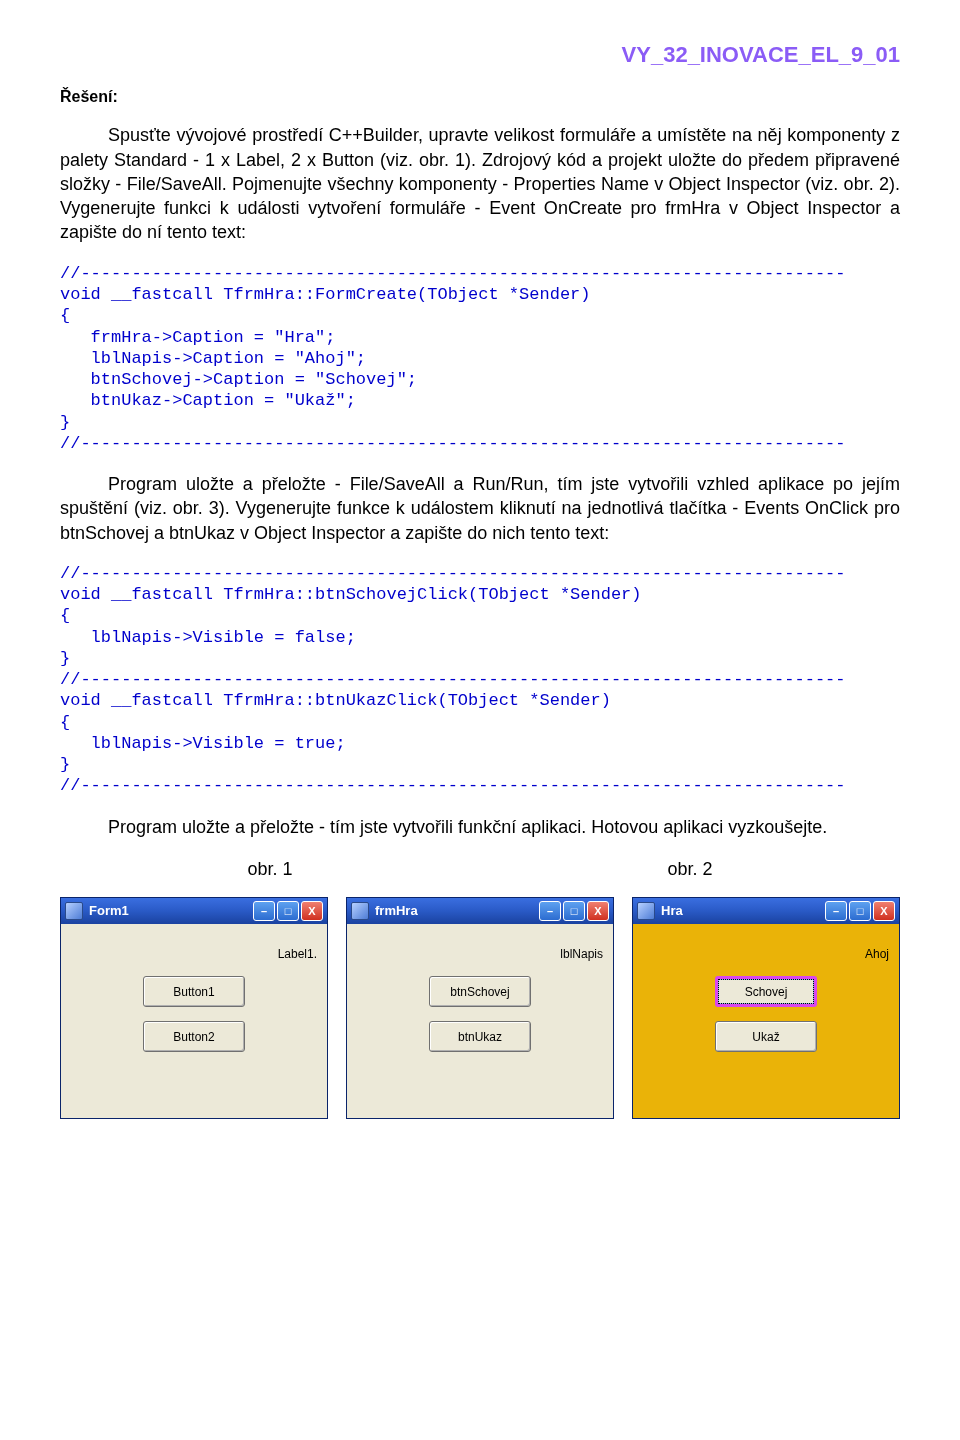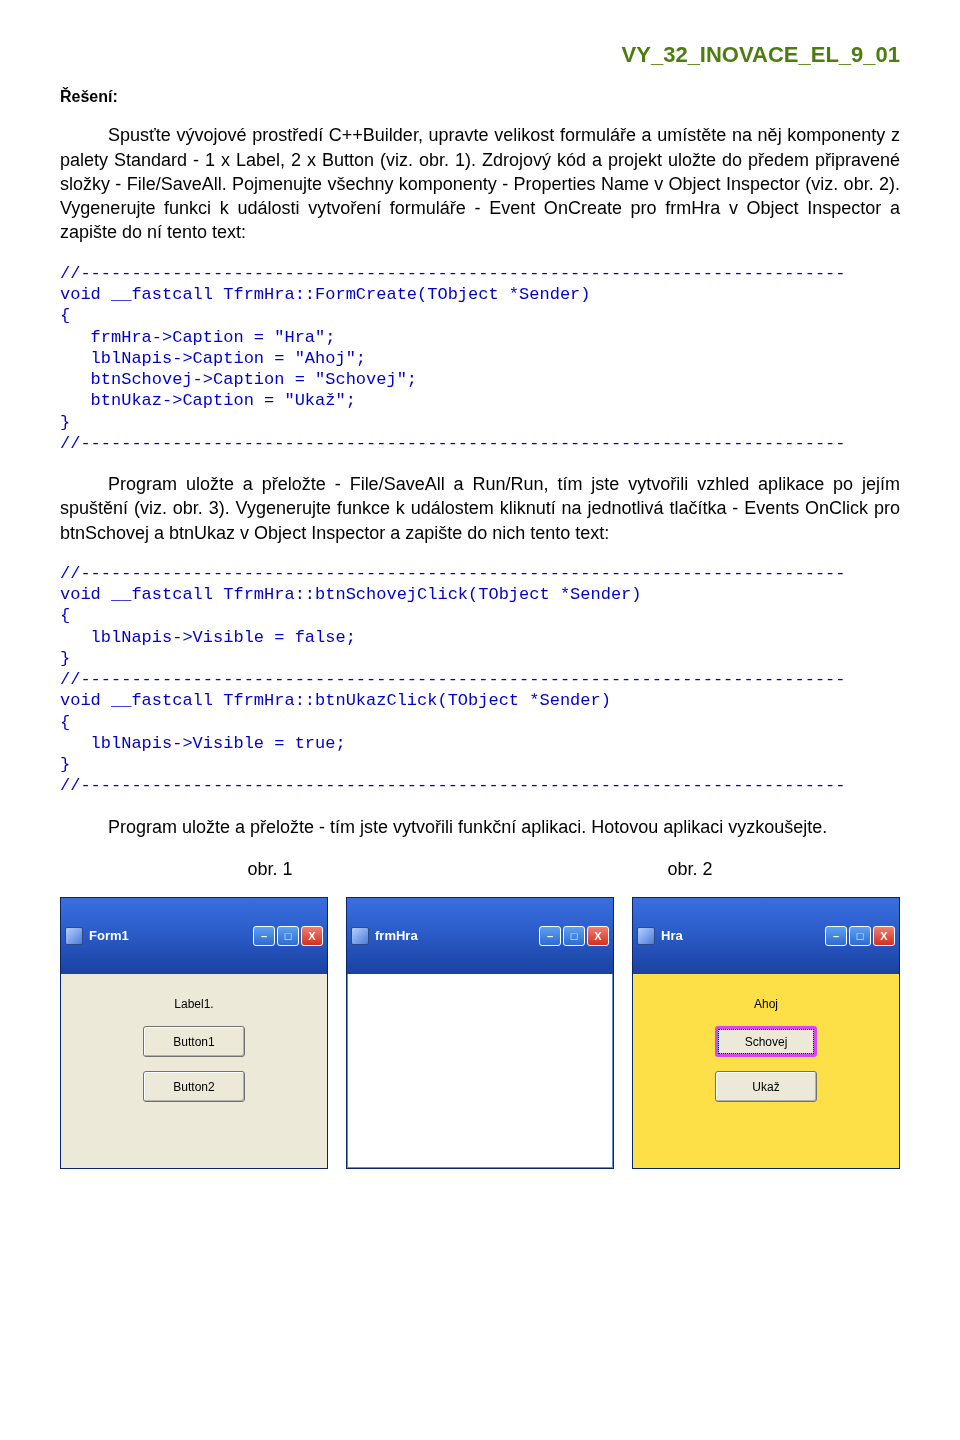--- a/index.html
+++ b/index.html
@@ -6,21 +6,21 @@
     font-family: Arial, Helvetica, sans-serif;
     background: #fff;
     margin: 0;
     padding: 40px 60px;
     color: #000;
     font-size: 18px;
     line-height: 1.35;
   }
   .header-code {
     text-align: right;
-    color: #4d7c0f;
+    color: #8b5cf6;
     font-weight: bold;
     font-size: 22px;
     margin-bottom: 10px;
   }
   .section-title {
     font-weight: bold;
     font-size: 16px;
     margin-bottom: 16px;
     margin-top: 16px;
   }
@@ -58,25 +58,25 @@
   }
   
   .win {
     width: 270px;
     border: 1px solid #0a246a;
     font-family: Tahoma, Arial, sans-serif;
     font-size: 12px;
     box-shadow: 0 0 0 1px #6a8cd4 inset;
   }
   .titlebar {
-    height: 44px;
+    height: 26px;
     background: linear-gradient(to bottom, #3a6ee0 0%, #2b5cc9 45%, #1a42a0 100%);
     display: flex;
     align-items: center;
-    padding: 16px 4px;
+    padding: 0 4px;
     color: #fff;
     font-weight: bold;
   }
   .titlebar .app-icon {
     width: 16px;
     height: 16px;
     background: linear-gradient(135deg,#b6d0ff,#4d7cd6);
     border: 1px solid #2a4a8a;
     margin-right: 6px;
     border-radius: 2px;
@@ -95,33 +95,33 @@
     font-weight: bold;
     color: #fff;
   }
   .tbtn.min, .tbtn.max {
     background: linear-gradient(to bottom,#5ea1f0,#2c6cd0);
   }
   .tbtn.close {
     background: linear-gradient(to bottom,#f08070,#d03020);
   }
   .client {
-    background: #fde047;
+    background: #eab308;
     min-height: 160px;
     padding: 18px 10px 16px 10px;
     position: relative;
   }
   .client.dotted {
     background-color: #ece9d8;
     background-image: radial-gradient(#888 0.7px, transparent 0.7px);
     background-size: 10px 10px;
     background-position: 4px 4px;
   }
   .lbl {
-    text-align: center;
+    text-align: right;
     font-size: 12px;
     margin: 4px 0 14px 0;
     color: #000;
   }
   .btn {
     display: block;
     margin: 0 auto 14px auto;
     width: 102px;
     height: 31px;
     background: #ece9d8;
@@ -205,20 +205,25 @@
   <div class="win">
     <div class="titlebar">
       <div class="app-icon"></div>
       <div class="ttext">frmHra</div>
       <div class="tbtns">
         <div class="tbtn min">–</div>
         <div class="tbtn max">□</div>
         <div class="tbtn close">X</div>
       </div>
     </div>
+    <div class="client dotted">
+      <div class="lbl">lblNapis</div>
+      <button class="btn">btnSchovej</button>
+      <button class="btn">btnUkaz</button>
+    </div>
   </div>
 
   <div class="win">
     <div class="titlebar">
       <div class="app-icon"></div>
       <div class="ttext">Hra</div>
       <div class="tbtns">
         <div class="tbtn min">–</div>
         <div class="tbtn max">□</div>
         <div class="tbtn close">X</div>

